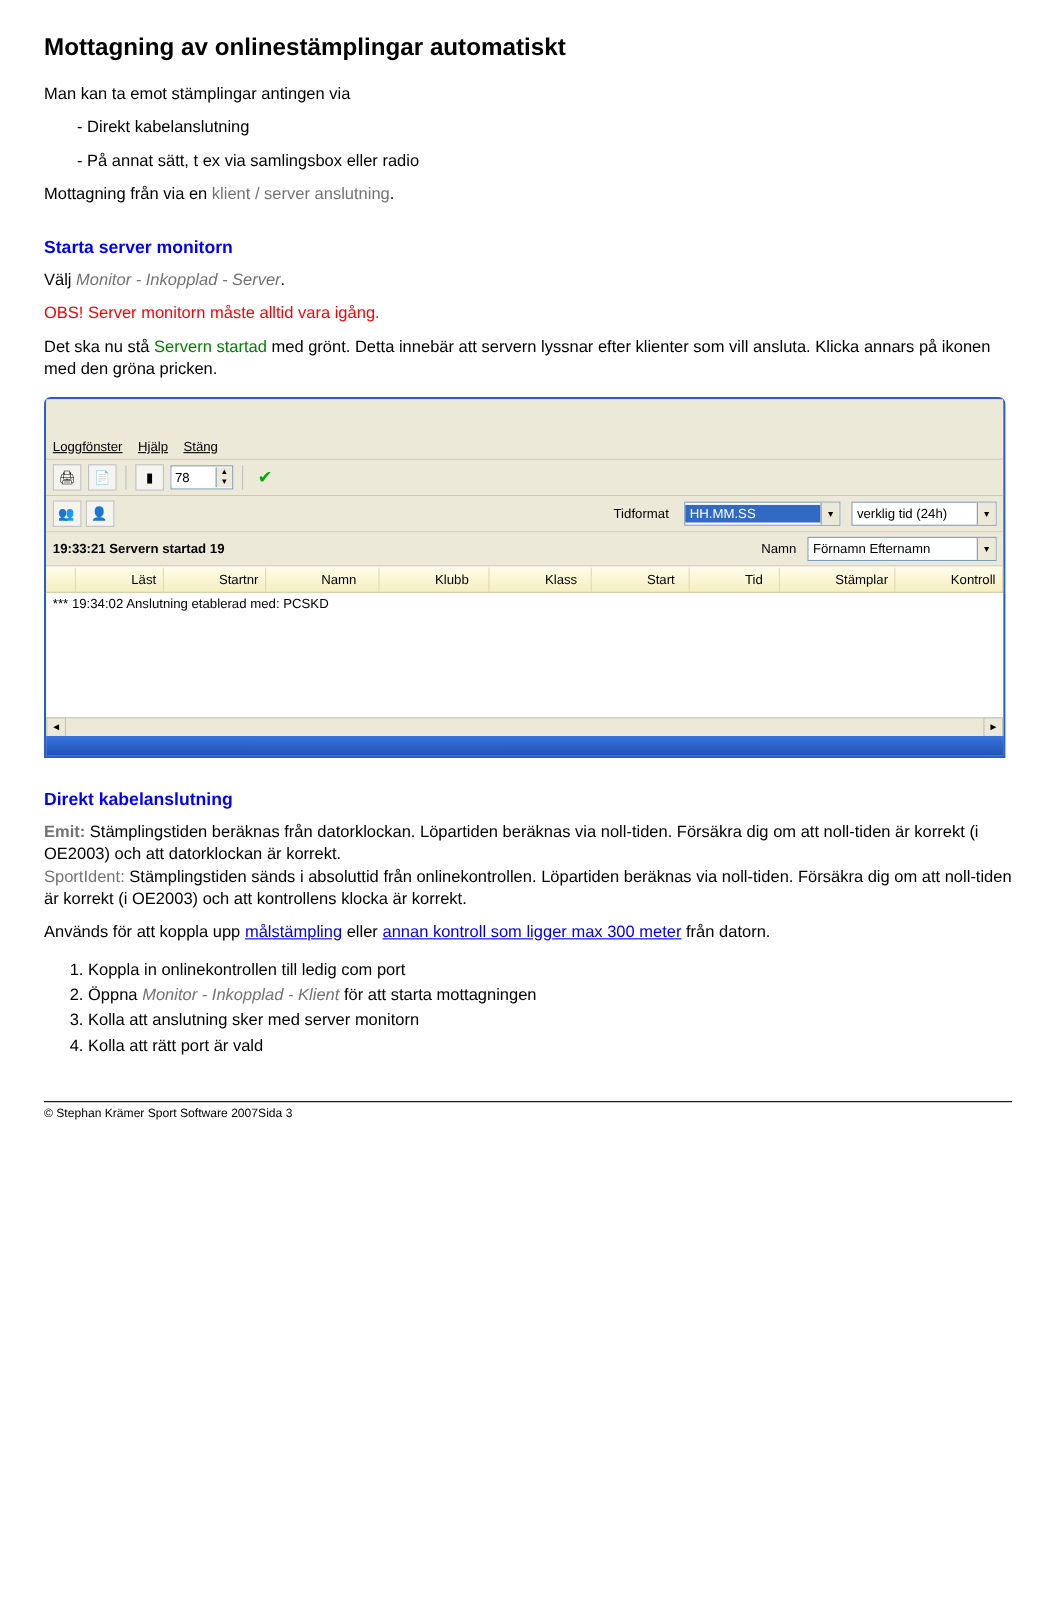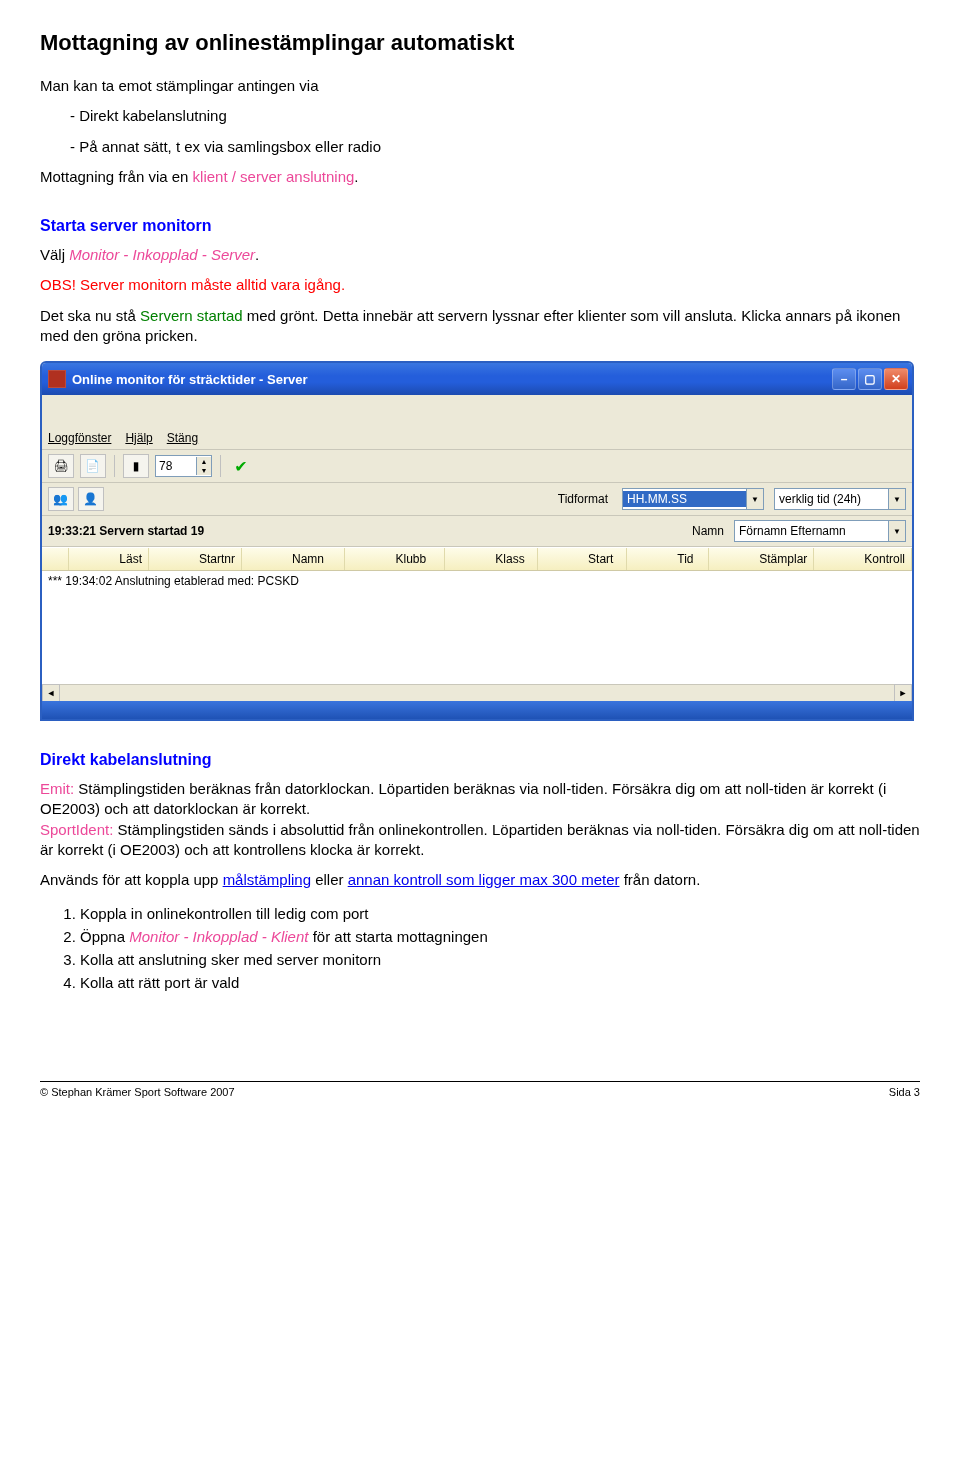--- a/index.html
+++ b/index.html
@@ -17,21 +17,21 @@
     margin: 0 0 20px 0;
   }
   h2 {
     font-size: 16px;
     font-weight: bold;
     color: #0000ff;
     margin: 30px 0 10px 0;
   }
   p { margin: 10px 0; line-height: 1.35; }
   .indent1 { margin-left: 30px; }
-  .blue { color: #ec4899; }
+  .blue { color: #737373; }
   .green { color: #008000; }
   .red { color: #ff0000; }
   .italic { font-style: italic; }
   a { color: #0000ee; text-decoration: underline; }
 
   
   .app-window {
     width: 870px;
     border: 2px solid #2b5fc1;
     border-radius: 6px 6px 0 0;
@@ -158,24 +158,24 @@
   }
   .bottom-blue {
     height: 18px;
     background: linear-gradient(#3a74dd, #1f52b5);
   }
 
   ol li { margin: 6px 0; }
 
   .footer {
     border-top: 1px solid #000;
-    margin-top: 90px;
+    margin-top: 42px;
     padding-top: 4px;
     font-size: 11px;
-    display:flex; justify-content:space-between;
+    display:flex; 
   }
 </style>
 </head>
 <body>
 
 <h1>Mottagning av onlinestämplingar automatiskt</h1>
 
 <p>Man kan ta emot stämplingar antingen via</p>
 <p class="indent1">- Direkt kabelanslutning</p>
 <p class="indent1">- På annat sätt, t ex via samlingsbox eller radio</p>
@@ -186,29 +186,20 @@
 <h2>Starta server monitorn</h2>
 <p>
   <span>Välj </span><span class="blue italic">Monitor - Inkopplad - Server</span><span>.</span>
 </p>
 <p class="red">OBS! Server monitorn måste alltid vara igång.</p>
 <p>
   <span>Det ska nu stå </span><span class="green">Servern startad</span><span> med grönt. Detta innebär att servern lyssnar efter klienter som vill ansluta. Klicka annars på ikonen med den gröna pricken.</span>
 </p>
 
 <div class="app-window">
-  <div class="titlebar">
-    <span class="appicon"></span>
-    <span class="title">Online monitor för sträcktider - Server</span>
-    <div class="win-btns">
-      <div class="win-btn min">–</div>
-      <div class="win-btn max">▢</div>
-      <div class="win-btn close">✕</div>
-    </div>
-  </div>
   <div class="menubar">
     <span class="menuitem">Loggfönster</span>
     <span class="menuitem">Hjälp</span>
     <span class="menuitem">Stäng</span>
   </div>
   <div class="toolbar">
     <div class="tb-btn">🖨</div>
     <div class="tb-btn">📄</div>
     <div style="width:1px;height:22px;background:#c0c0c0;margin:0 2px;"></div>
     <div class="tb-btn">▮</div>
@@ -265,21 +256,21 @@
       <div class="arr">◄</div>
       <div class="arr">►</div>
     </div>
   </div>
   <div class="bottom-blue"></div>
 </div>
 
 <h2>Direkt kabelanslutning</h2>
 
 <p>
-  <span class="blue" style="font-weight:normal;">Emit:</span><span> Stämplingstiden beräknas från datorklockan. Löpartiden beräknas via noll-tiden. Försäkra dig om att noll-tiden är korrekt (i OE2003) och att datorklockan är korrekt.</span><br>
+  <span class="blue" style="font-weight:bold;">Emit:</span><span> Stämplingstiden beräknas från datorklockan. Löpartiden beräknas via noll-tiden. Försäkra dig om att noll-tiden är korrekt (i OE2003) och att datorklockan är korrekt.</span><br>
   <span class="blue">SportIdent:</span><span> Stämplingstiden sänds i absoluttid från onlinekontrollen. Löpartiden beräknas via noll-tiden. Försäkra dig om att noll-tiden är korrekt (i OE2003) och att kontrollens klocka är korrekt.</span>
 </p>
 
 <p>
   <span>Används för att koppla upp </span><a href="#">målstämpling</a><span> eller </span><a href="#">annan kontroll som ligger max 300 meter</a><span> från datorn.</span>
 </p>
 
 <ol>
   <li>Koppla in onlinekontrollen till ledig com port</li>
   <li>

